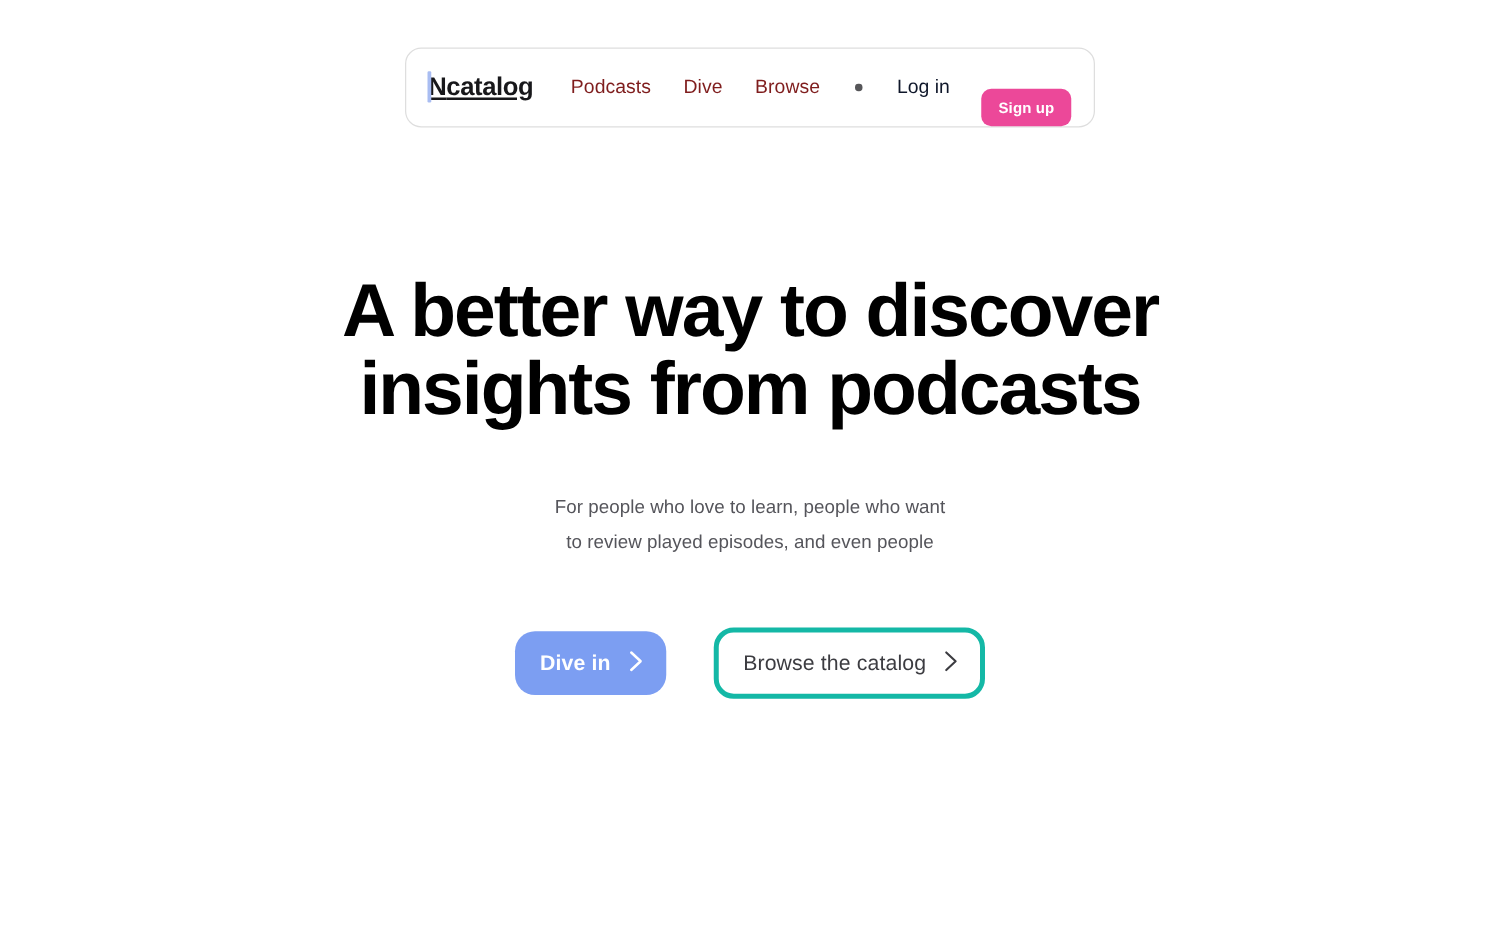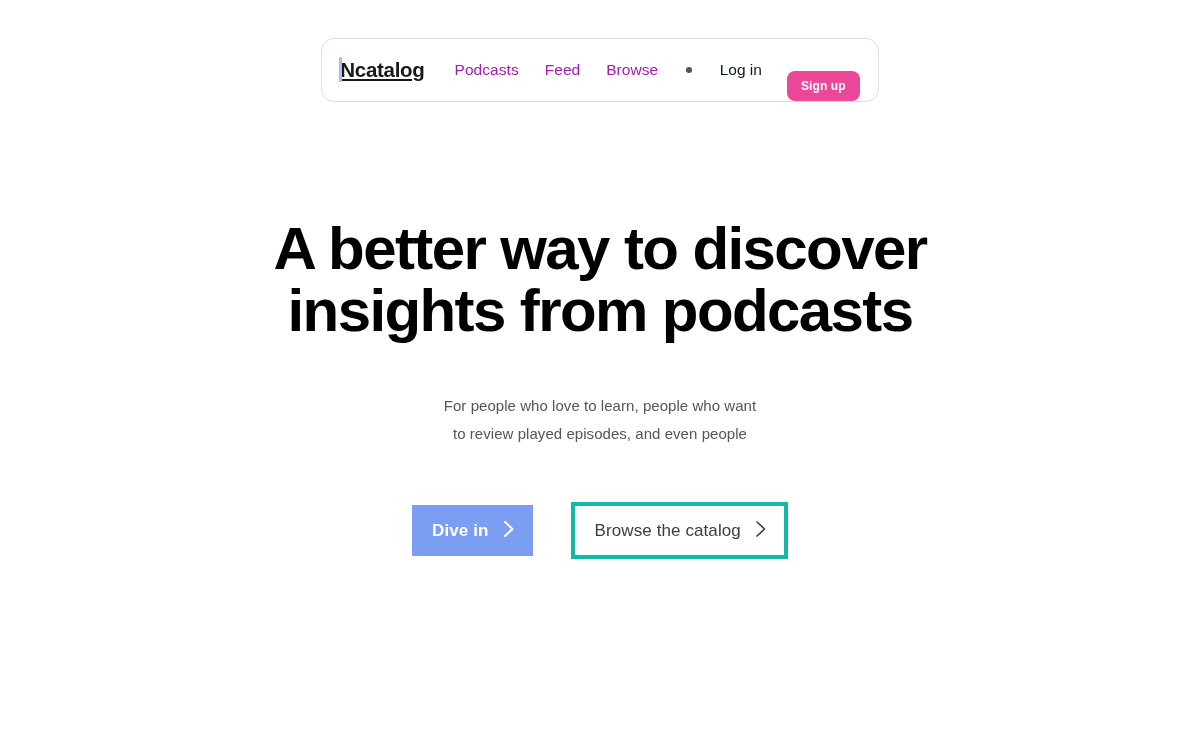--- a/index.html
+++ b/index.html
@@ -72,21 +72,21 @@
   }
 
   .nav-links {
     display: flex;
     align-items: center;
     gap: 26px;
   }
 
   .nav-link {
     font-size: 15.5px;
-    color: #a21caf;
+    color: #7f1d1d;
     text-decoration: none;
     white-space: nowrap;
     letter-spacing: 0.05px;
     cursor: pointer;
   }
 
   .nav-dot {
     width: 5.5px;
     height: 5.5px;
     border-radius: 50%;
@@ -160,21 +160,21 @@
     align-items: center;
     gap: 38px;
   }
 
   .btn {
     display: inline-flex;
     align-items: center;
     gap: 14px;
     font-family: inherit;
     font-size: 17px;
-    border-radius: 0;
+    border-radius: 16px;
     cursor: pointer;
     line-height: 1;
     white-space: nowrap;
   }
 
   .btn-primary {
     background: #7c9ef2;
     color: #ffffff;
     border: none;
     padding: 15px 18px 15px 20px;
@@ -204,21 +204,21 @@
   <div class="navbar-wrap">
     <nav class="navbar">
 
       <a class="brand" href="#">
           <span class="brand-accent">N</span>
           <span>catalog</span>
         </a>
 
       <div class="nav-links">
         <a class="nav-link" href="#">Podcasts</a>
-        <a class="nav-link" href="#">Feed</a>
+        <a class="nav-link" href="#">Dive</a>
         <a class="nav-link" href="#">Browse</a>
         <span class="nav-dot"></span>
         <a class="login-link" href="#">Log in</a>
       </div>
 
       <button class="signup-btn">Sign up</button>
     </nav>
   </div>
 
   <div class="hero">

